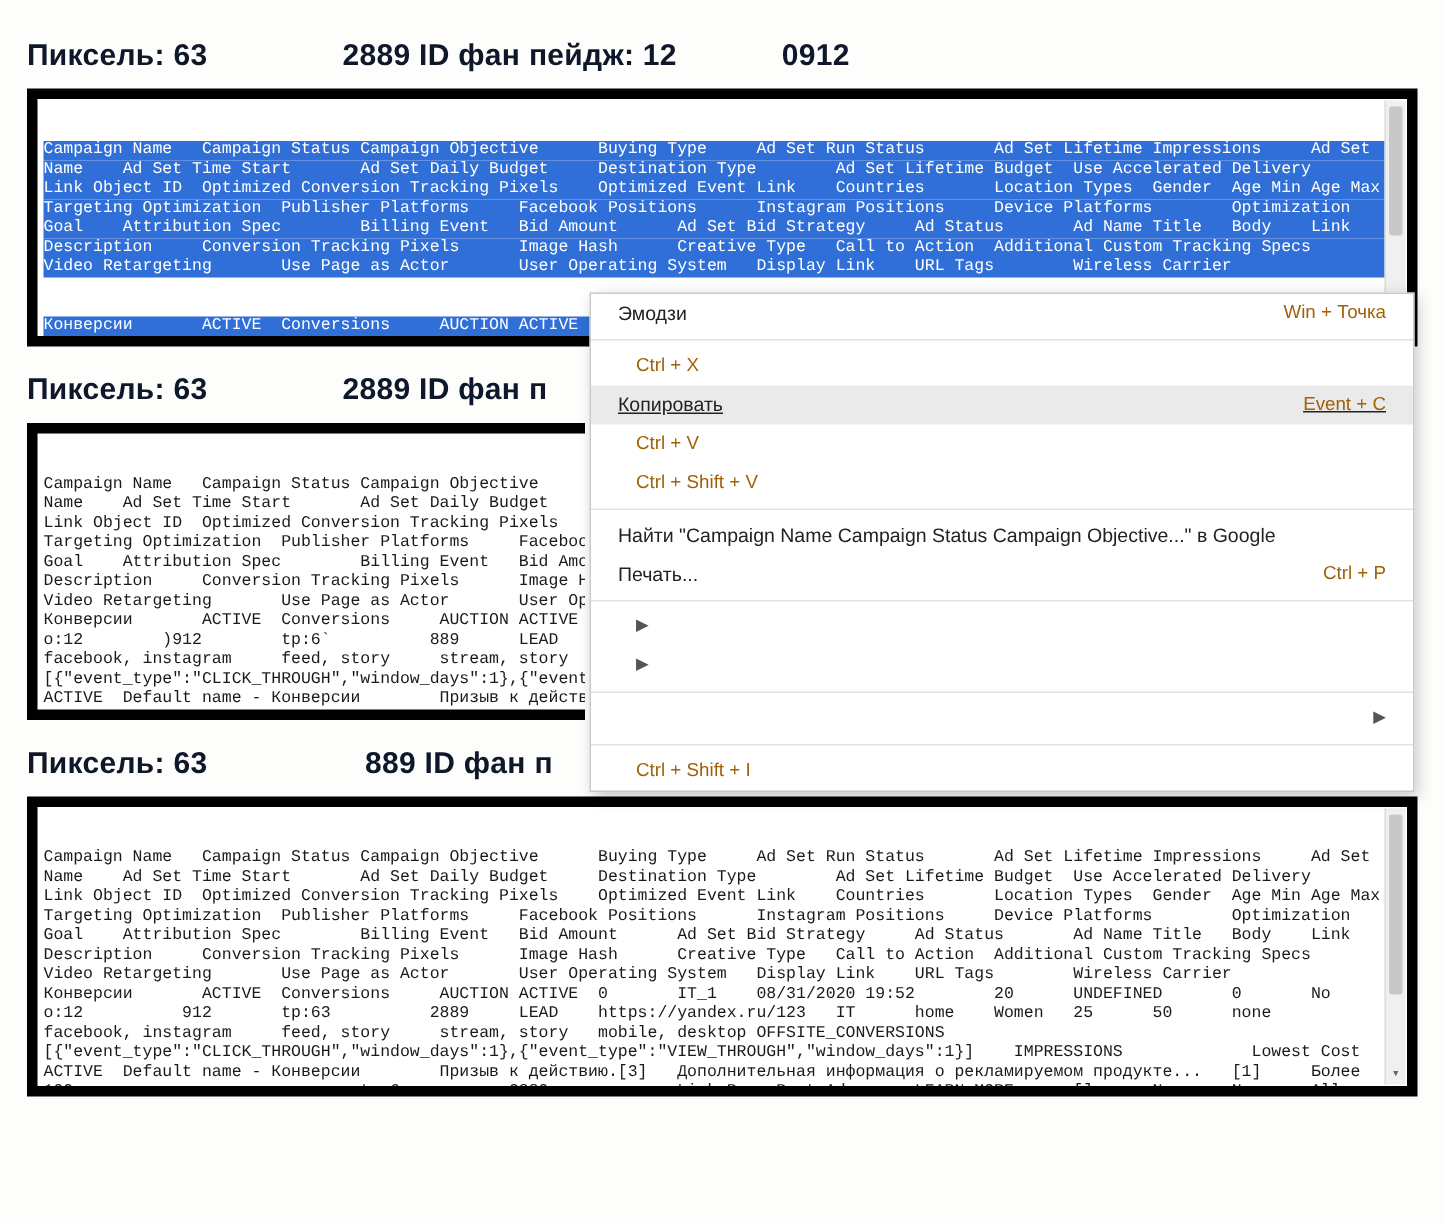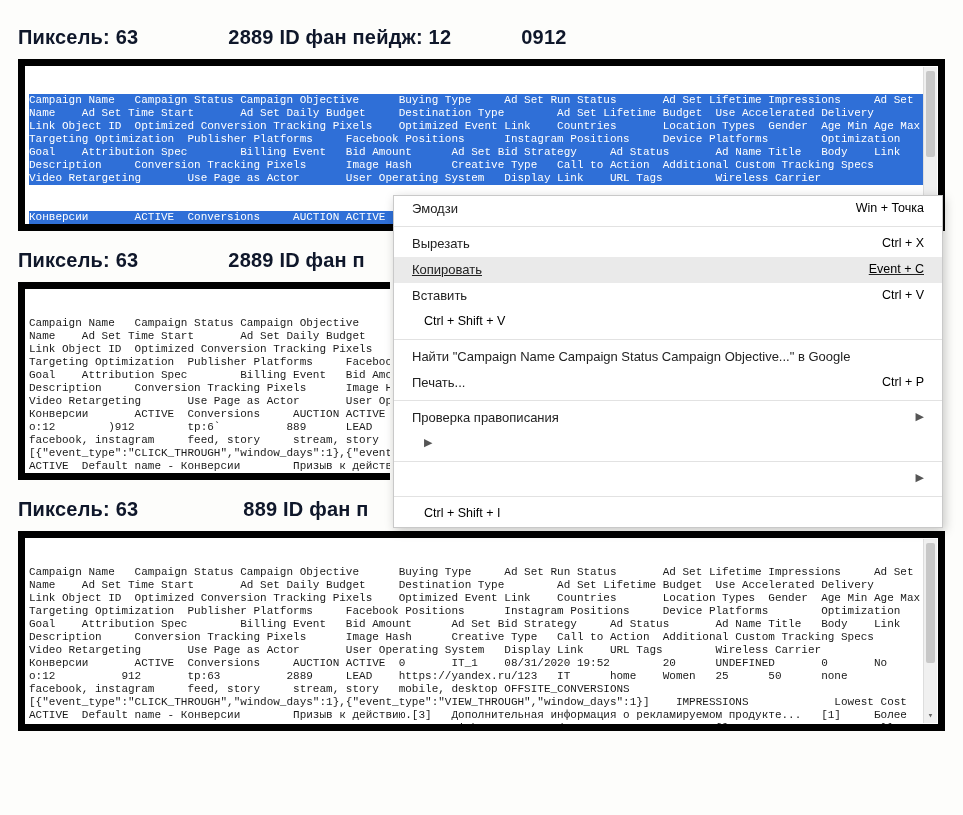--- a/index.html
+++ b/index.html
@@ -63,21 +63,21 @@
     font-size: 13px;
     color: #222;
     z-index: 50;
   }
   .ctx .mi {
     display:flex; align-items:flex-start;
     padding: 5px 18px;
     height: 26px;
   }
   .ctx .mi .lbl { flex: 1 1 auto; white-space:nowrap; overflow:hidden; text-overflow:ellipsis;}
-  .ctx .mi .sc  { color:#000000; font-size:12.5px; white-space:nowrap; padding-left:12px;}
+  .ctx .mi .sc  { color:#a16207; font-size:12.5px; white-space:nowrap; padding-left:12px;}
   .ctx .mi.hover { background:#eaeaea;text-decoration:underline; }
   .ctx .sep { height:1px; background:#e2e2e2; margin:4px 0; }
   .ctx .mi .arrow { color:#555; padding-left:12px; font-size:11px;}
 </style>
 </head>
 <body>
 
 <div class="heading">
   <span>Пиксель: 63</span><span class="gap"></span><span>2889 ID фан пейдж: 12</span><span class="gap2"></span><span>0912</span>
 </div>
@@ -113,45 +113,42 @@
   </div>
 </div>
 
 <div class="ctx" id="ctx">
     <div class="mi">
       <span class="lbl">Эмодзи</span>
       <span class="sc">Win + Точка</span>
     </div>
     <div class="sep"></div>
     <div class="mi">
-      <span class="lbl">Вырезать</span>
       <span class="sc">Ctrl + X</span>
     </div>
     <div class="mi hover">
       <span class="lbl">Копировать</span>
       <span class="sc">Event + C</span>
     </div>
     <div class="mi">
-      <span class="lbl">Вставить</span>
       <span class="sc">Ctrl + V</span>
     </div>
     <div class="mi">
       <span class="sc">Ctrl + Shift + V</span>
     </div>
     <div class="sep"></div>
     <div class="mi">
       <span class="lbl">Найти "Campaign Name Campaign Status Campaign Objective..." в Google</span>
     </div>
     <div class="mi">
       <span class="lbl">Печать...</span>
       <span class="sc">Ctrl + P</span>
     </div>
     <div class="sep"></div>
     <div class="mi">
-      <span class="lbl">Проверка правописания</span>
       <span class="arrow">▶</span>
     </div>
     <div class="mi">
       <span class="arrow">▶</span>
     </div>
     <div class="sep"></div>
     <div class="mi">
       <span class="lbl"></span>
       <span class="arrow">▶</span>
     </div>

